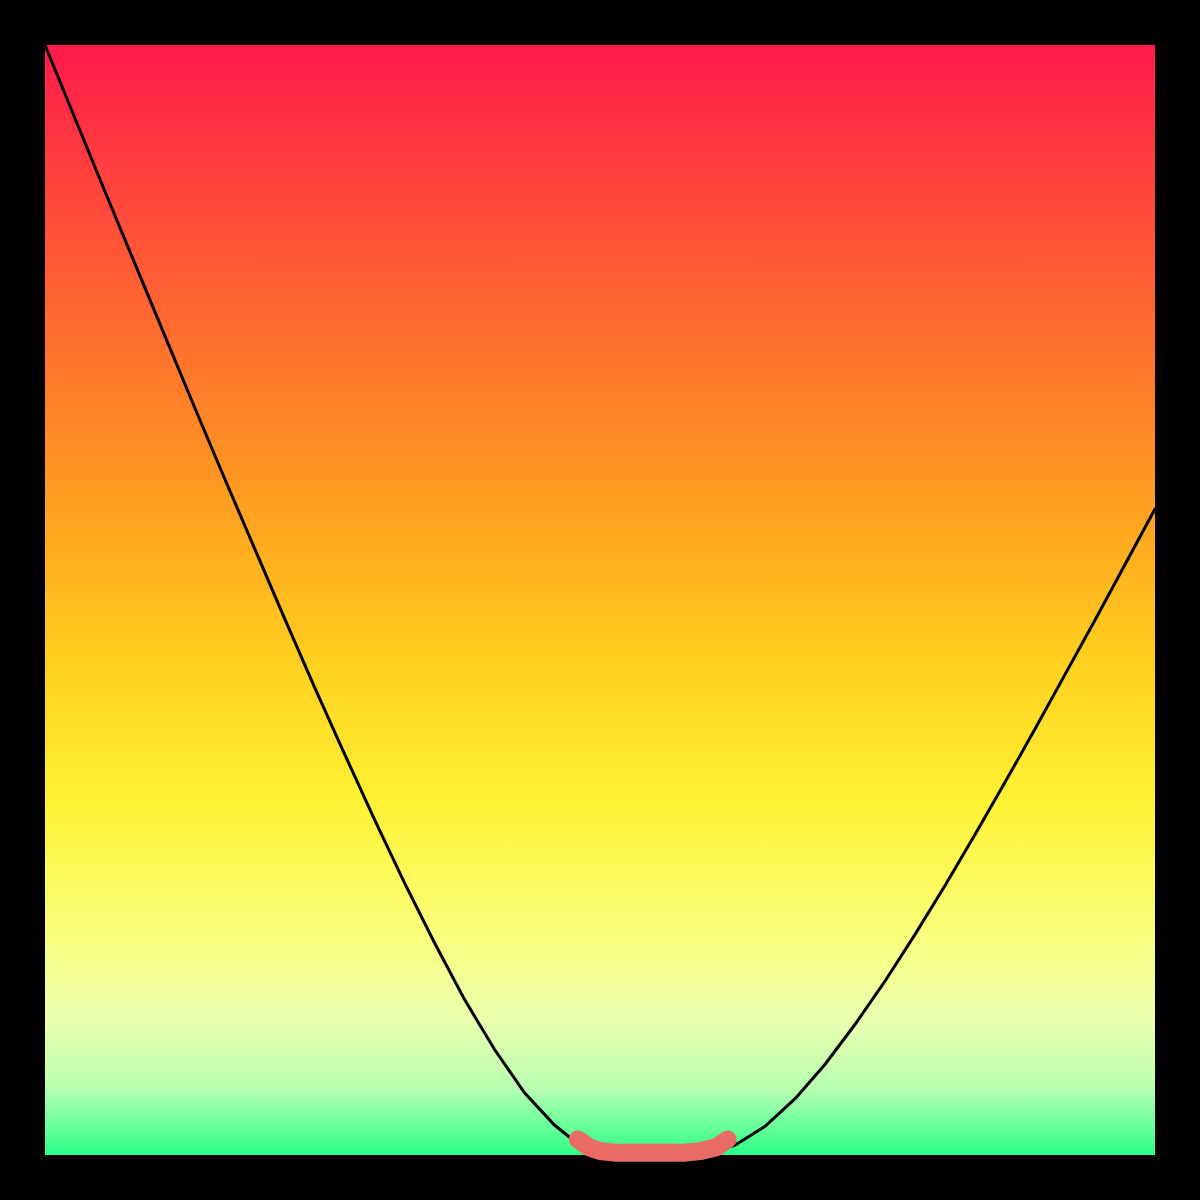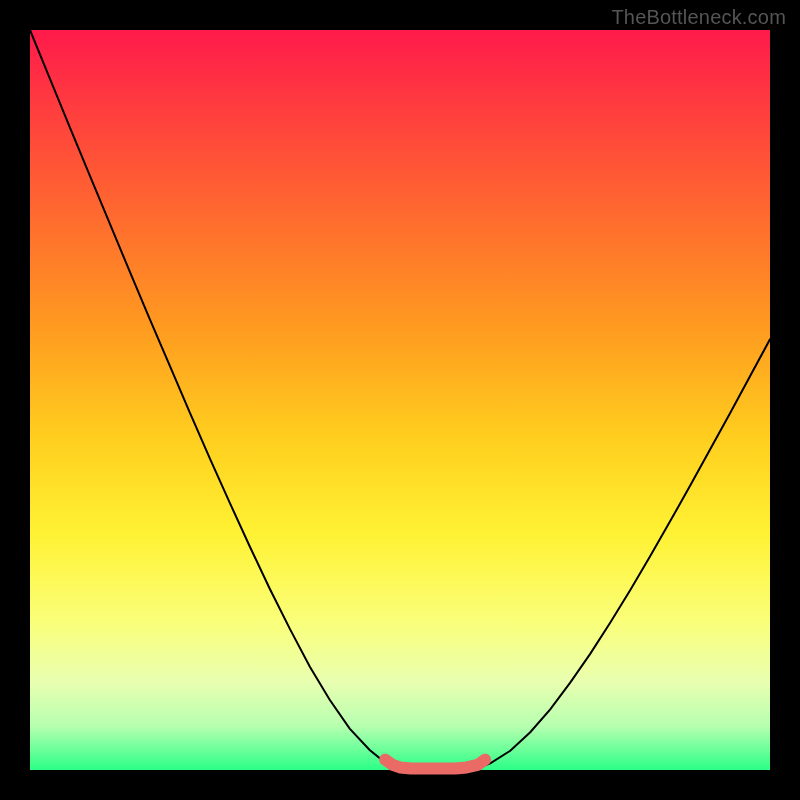--- a/index.html
+++ b/index.html
@@ -29,21 +29,20 @@
     z-index: 10;
   }
   svg {
     display: block;
   }
 </style>
 </head>
 <body>
 
 <div class="chart-container">
-  <div class="watermark">TheBottleneck.com</div>
   <svg id="chart-svg" width="800" height="800" viewBox="0 0 800 800">
     <defs>
       <linearGradient id="bg-grad" x1="0" y1="0" x2="0" y2="1">
           <stop offset="0.0%" stop-color="#ff1a4b"></stop>
           <stop offset="10.0%" stop-color="#ff3b3f"></stop>
           <stop offset="25.0%" stop-color="#ff6a2f"></stop>
           <stop offset="40.0%" stop-color="#ff9a20"></stop>
           <stop offset="55.0%" stop-color="#ffce1e"></stop>
           <stop offset="68.0%" stop-color="#fff233"></stop>
           <stop offset="80.0%" stop-color="#faff7a"></stop>

